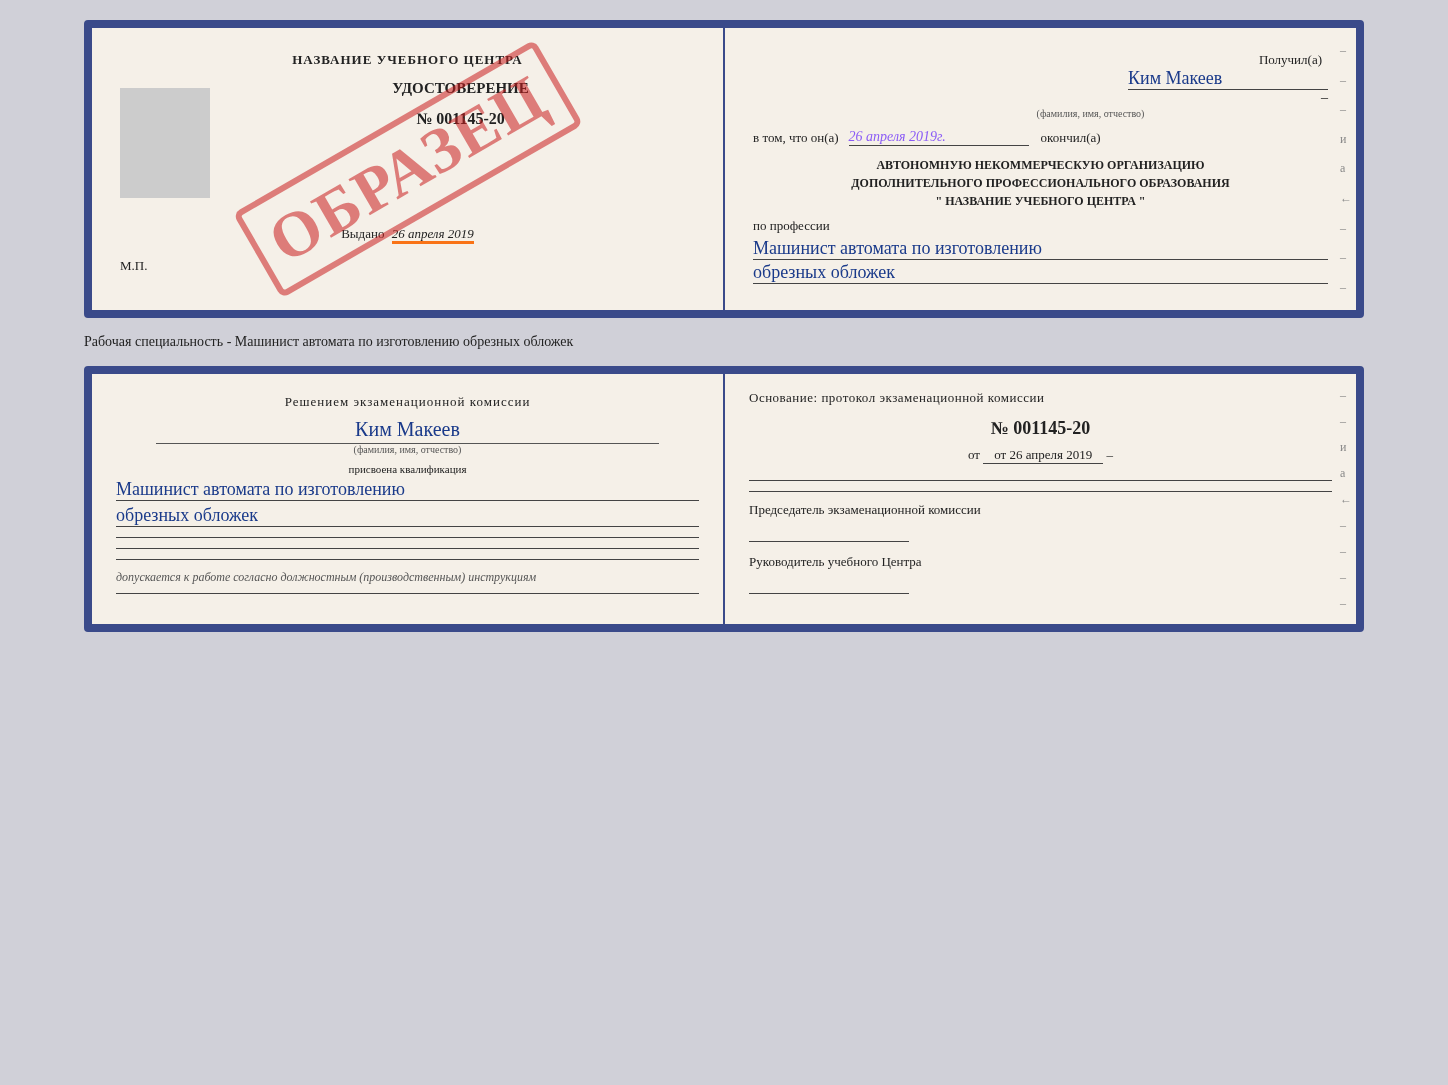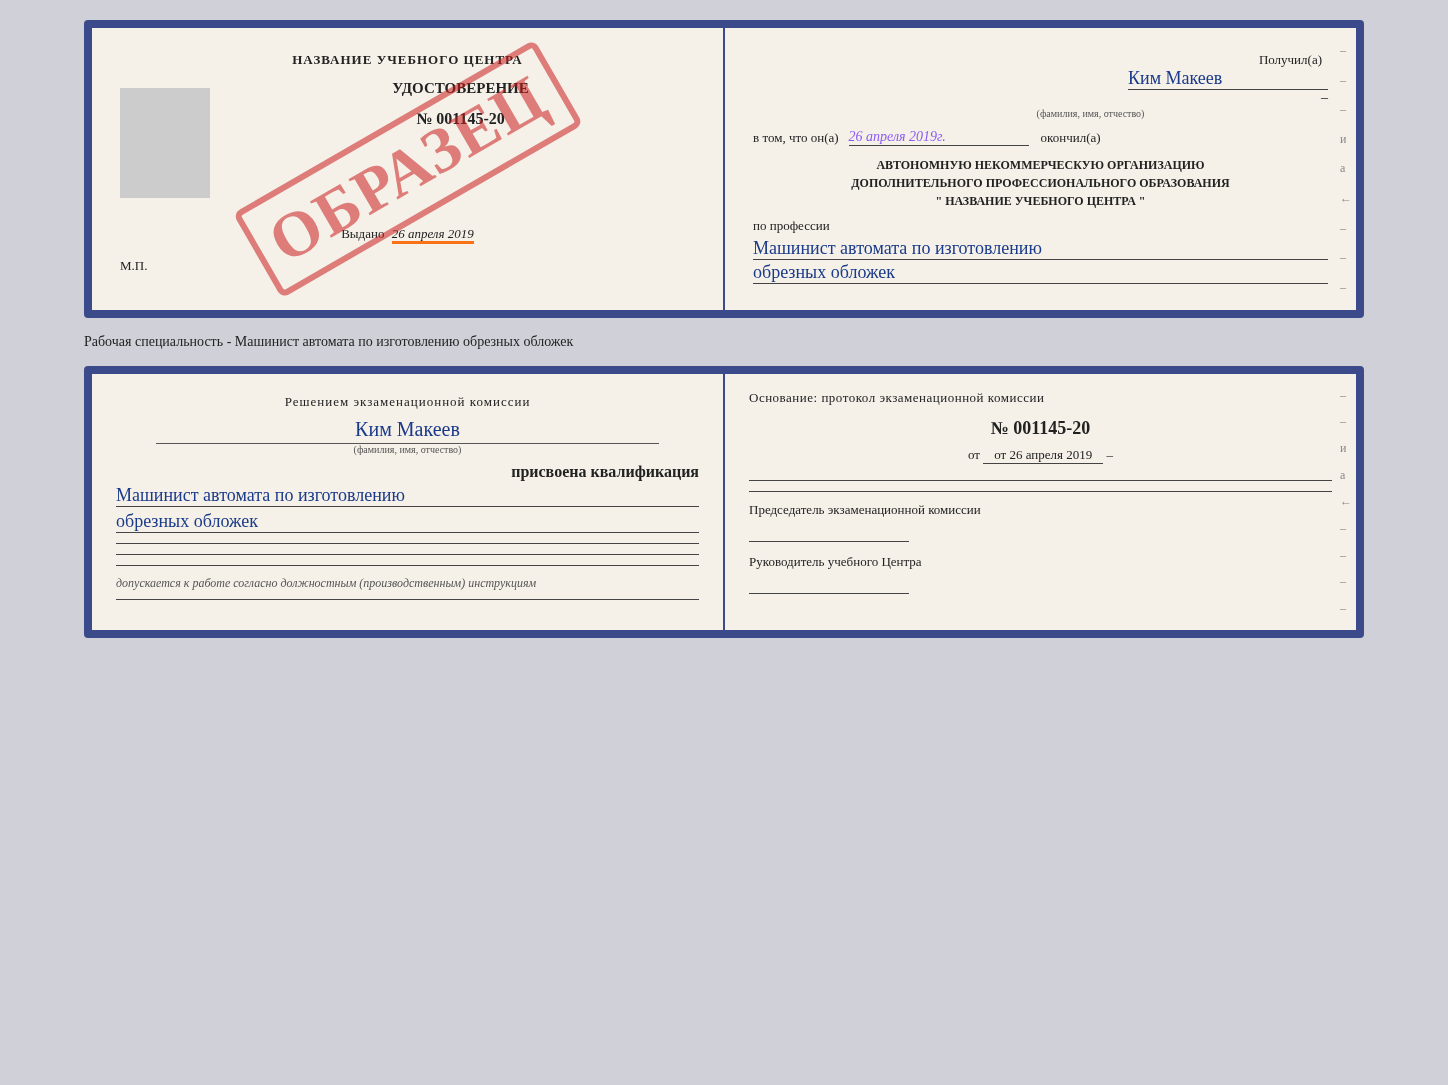--- a/index.html
+++ b/index.html
@@ -195,25 +195,24 @@
 
     .person-subtext {
       font-size: 10px;
       text-align: center;
       color: #555;
       border-top: 1px solid #555;
       margin: 2px 40px;
     }
 
     .assigned-label {
-      font-size: 16px;
-      text-align: right;
+      font-size: 11px;
+      text-align: center;
       color: #222;
       margin: 8px 0 4px;
-      font-weight: bold;
     }
 
     .qualification-value {
       font-size: 18px;
       color: #1a3a8a;
       font-family: 'Segoe Script', 'Comic Sans MS', cursive;
       border-bottom: 1px solid #444;
       display: block;
       margin-bottom: 4px;
     }

